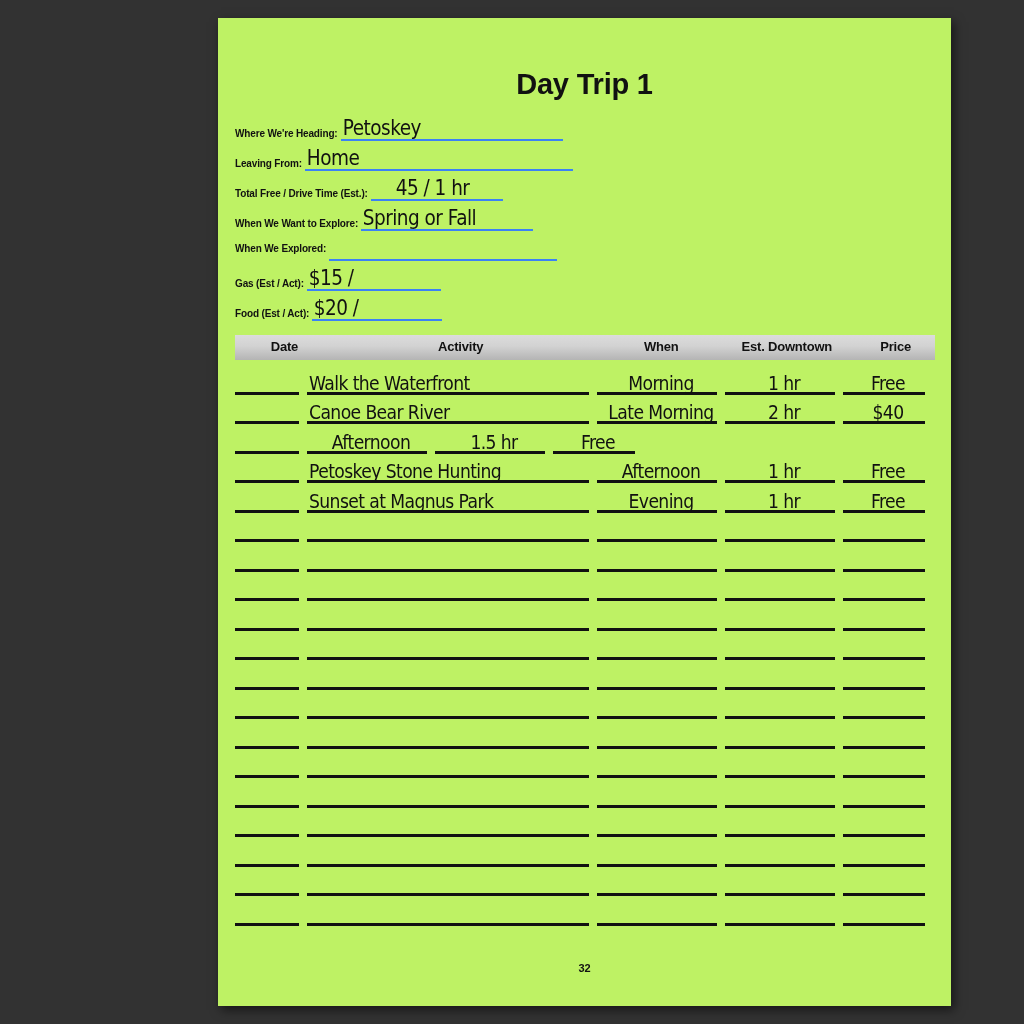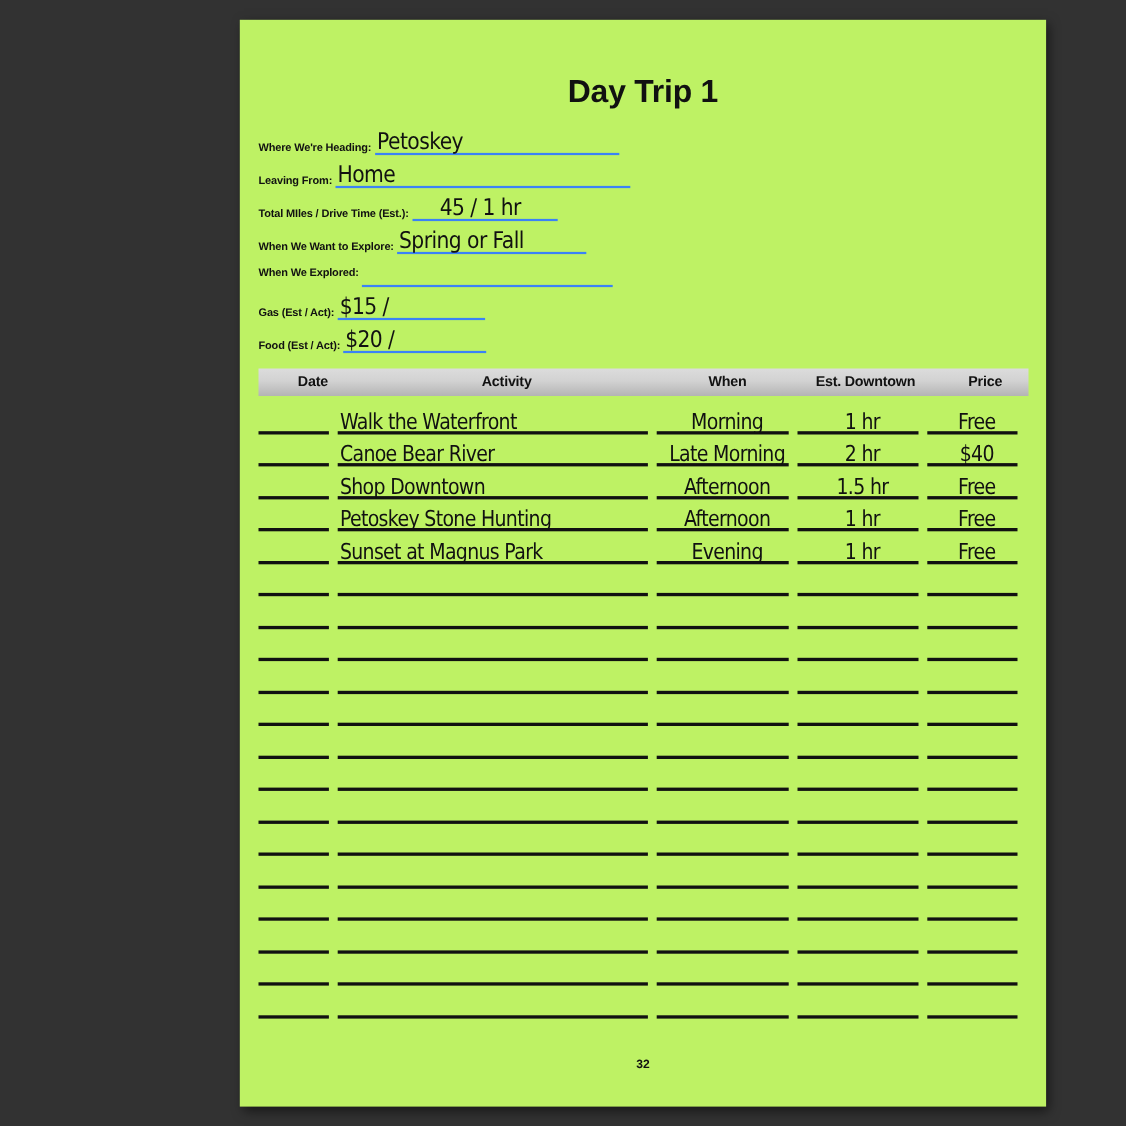--- a/index.html
+++ b/index.html
@@ -169,21 +169,21 @@
 </head>
 <body>
 
 <div id="paper">
 
   <div id="title">Day Trip 1</div>
 
   <div id="form-fields">
       <div class="field-row"><span class="field-label">Where We're Heading:</span><span class="field-answer-wrap" style="width: 222px;"><span class="field-answer">Petoskey</span></span></div>
       <div class="field-row"><span class="field-label">Leaving From:</span><span class="field-answer-wrap" style="width: 268px;"><span class="field-answer">Home</span></span></div>
-      <div class="field-row"><span class="field-label">Total MIles / Drive Time (Est.):</span><span class="field-answer-wrap" style="width: 132px; text-align: center;"><span class="field-answer">45 / 1 hr</span></span></div>
+      <div class="field-row"><span class="field-label">Total Free / Drive Time (Est.):</span><span class="field-answer-wrap" style="width: 132px; text-align: center;"><span class="field-answer">45 / 1 hr</span></span></div>
       <div class="field-row"><span class="field-label">When We Want to Explore:</span><span class="field-answer-wrap" style="width: 172px;"><span class="field-answer">Spring or Fall</span></span></div>
       <div class="field-row"><span class="field-label">When We Explored:</span><span class="field-answer-wrap" style="width: 228px;"><span class="field-answer"></span></span></div>
       <div class="field-row"><span class="field-label">Gas (Est / Act):</span><span class="field-answer-wrap" style="width: 134px;"><span class="field-answer">$15 /</span></span></div>
       <div class="field-row"><span class="field-label">Food (Est / Act):</span><span class="field-answer-wrap" style="width: 130px;"><span class="field-answer">$20 /</span></span></div>
     </div>
 
   <div id="table-wrap">
     <div id="table-header">
         <div class="th col-date">Date</div>
         <div class="th col-activity">Activity</div>
@@ -234,24 +234,20 @@
           <div class="cell col-price center">
             <div class="rule"></div>
             <div class="val">$40</div>
           </div>
         </div>
         <div class="tr">
           <div class="cell col-date">
             <div class="rule"></div>
             <div class="val"></div>
           </div>
-          <div class="cell col-activity">
-            <div class="rule"></div>
-            <div class="val">Shop Downtown</div>
-          </div>
           <div class="cell col-when center">
             <div class="rule"></div>
             <div class="val">Afternoon</div>
           </div>
           <div class="cell col-duration center">
             <div class="rule"></div>
             <div class="val">1.5 hr</div>
           </div>
           <div class="cell col-price center">
             <div class="rule"></div>

